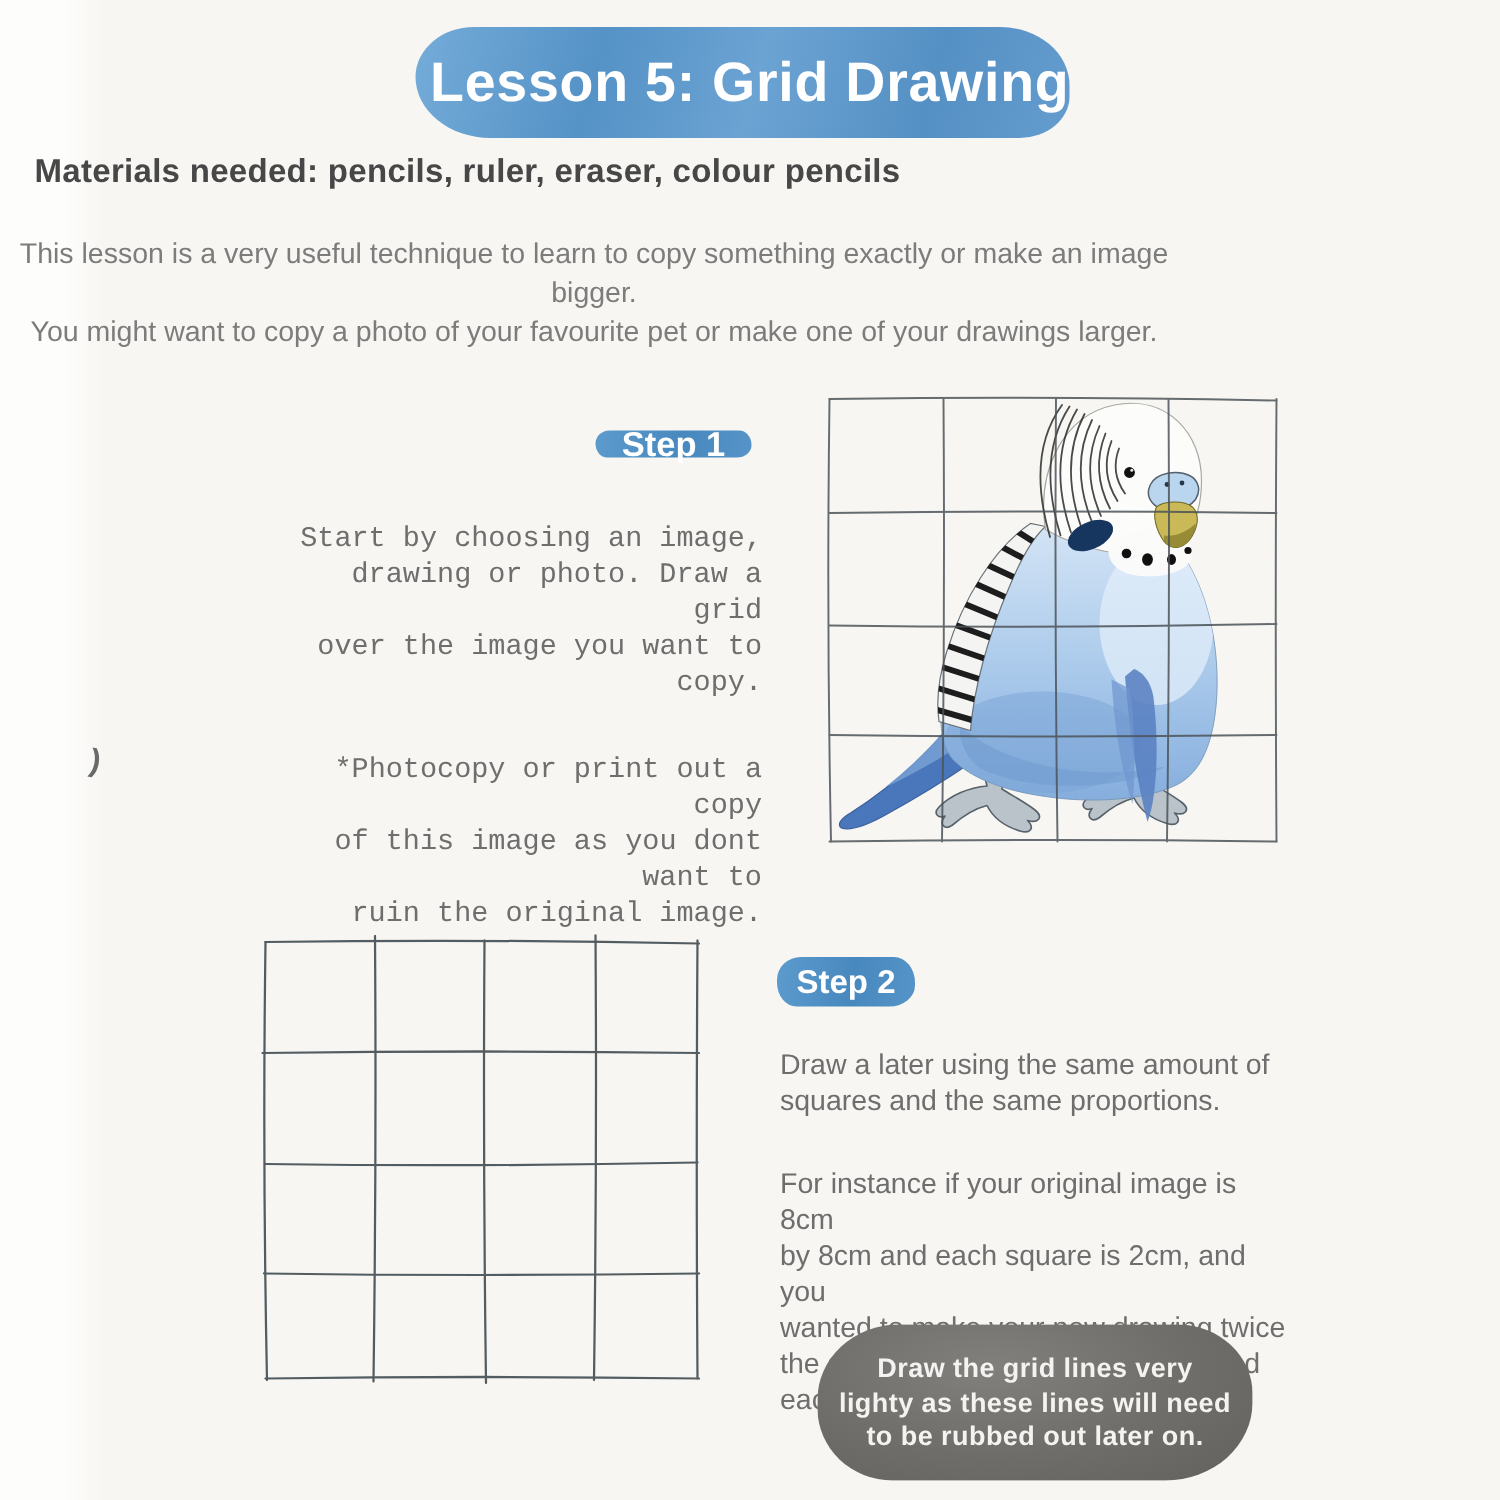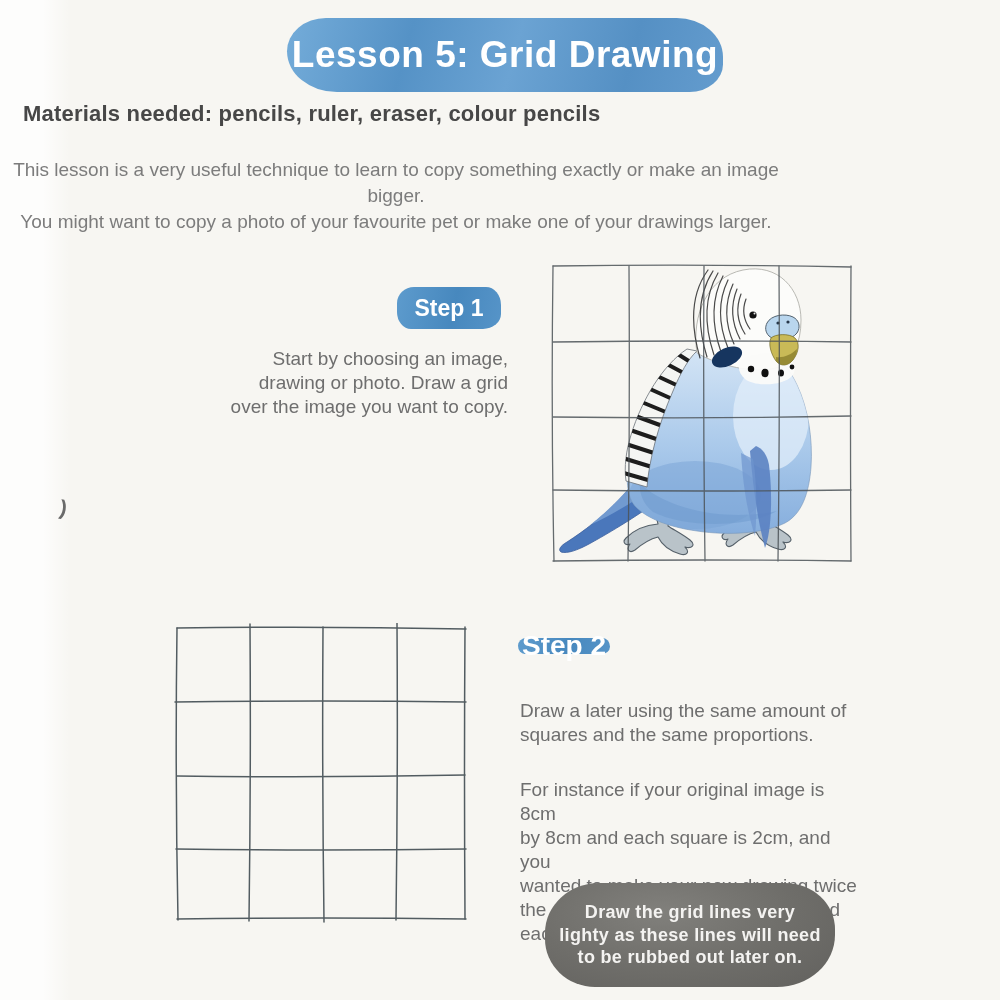--- a/index.html
+++ b/index.html
@@ -18,52 +18,52 @@
   .edge-mark {
     position:absolute; left:60px; top:496px;
     color:#6a6a6a; font-size:21px; font-weight:bold;
     transform:rotate(10deg);
   }
   
   .title-blob {
     position:absolute; left:277px; top:18px; width:436px; height:74px;
     background:linear-gradient(105deg,#74acd9 0%,#5592c6 28%,#6ba3d3 52%,#5590c4 78%,#649cce 100%);
     border-radius:42px 50px 36px 54px / 36px 42px 30px 44px;
-    display:flex; align-items:center; justify-content:center;margin-left:10px;
+    display:flex; align-items:center; justify-content:flex-end;
   }
   .title-text { color:#ffffff; font-size:37px; font-weight:bold; letter-spacing:0.5px; }
   .materials {
     position:absolute; left:0; top:101px; width:1000px; 
     font-size:22px; font-weight:bold; color:#474747; letter-spacing:0.2px;padding-left:23px;
   }
   .intro {
     position:absolute; left:0; top:157px; width:792px; text-align:center;
     font-size:19px; color:#7c7c7c; line-height:26px; white-space:pre-line;
   }
   
   .badge {
     position:absolute; color:#fff; font-weight:bold;
     background:linear-gradient(100deg,#5d9bcd 0%,#4788be 55%,#5694c8 100%);
     display:flex; align-items:center; justify-content:center;
   }
   .badge-step1 {
-    left:397px; top:287px; width:104px; height:42px; font-size:23px;
+    left:397px; top:287px; width:104px; height:18px; font-size:23px;
     border-radius:17px 15px 18px 14px / 16px 18px 15px 17px;
   }
   .badge-step2 {
-    left:518px; top:638px; width:92px; height:16px; font-size:28px;
+    left:518px; top:638px; width:92px; height:33px; font-size:22px;
     border-radius:16px 14px 17px 13px / 15px 17px 14px 16px;
     text-align:center;
   }
   
   .step1-text {
     position:absolute; right:492px; top:323px; width:310px; text-align:right;
     font-size:19px; color:#6e6e6e; line-height:24px; white-space:pre-line;
   }
-  .step1-text p { margin:0 0 10px 0; }
+  .step1-text p { margin:0 0 10px 0;font-family:Liberation Mono, monospace; }
   .step2-text {
     position:absolute; left:520px; top:675px; width:345px; text-align:left;
     font-size:19px; color:#6e6e6e; line-height:24px; white-space:pre-line;
   }
   .step2-text p { margin:0 0 7px 0; }
   
   .bird-figure { position:absolute; left:545px; top:253px; width:312px; height:315px; }
   .practice-grid { position:absolute; left:173px; top:623px; width:296px; height:300px; }
   
   .note-blob {
@@ -96,20 +96,23 @@
 You might want to copy a photo of your favourite pet or make one of your drawings larger.</div>
 
   <div class="badge badge-step1">
     <span>Step 1</span>
   </div>
 
   <div class="step1-text">
     <p>Start by choosing an image,
 drawing or photo. Draw a grid
 over the image you want to copy.</p>
+    <p>*Photocopy or print out a copy
+of this image as you dont want to
+ruin the original image.</p>
   </div>
 
   <div class="bird-figure">
     <svg viewBox="0 0 312 315" width="312" height="315" xmlns="http://www.w3.org/2000/svg">
       <defs>
         <linearGradient id="bodyGrad" x1="0" y1="0" x2="0" y2="1">
           <stop offset="0" stop-color="#d3e4f5"></stop>
           <stop offset="0.55" stop-color="#a8c8ea"></stop>
           <stop offset="1" stop-color="#86aedd"></stop>
         </linearGradient>

